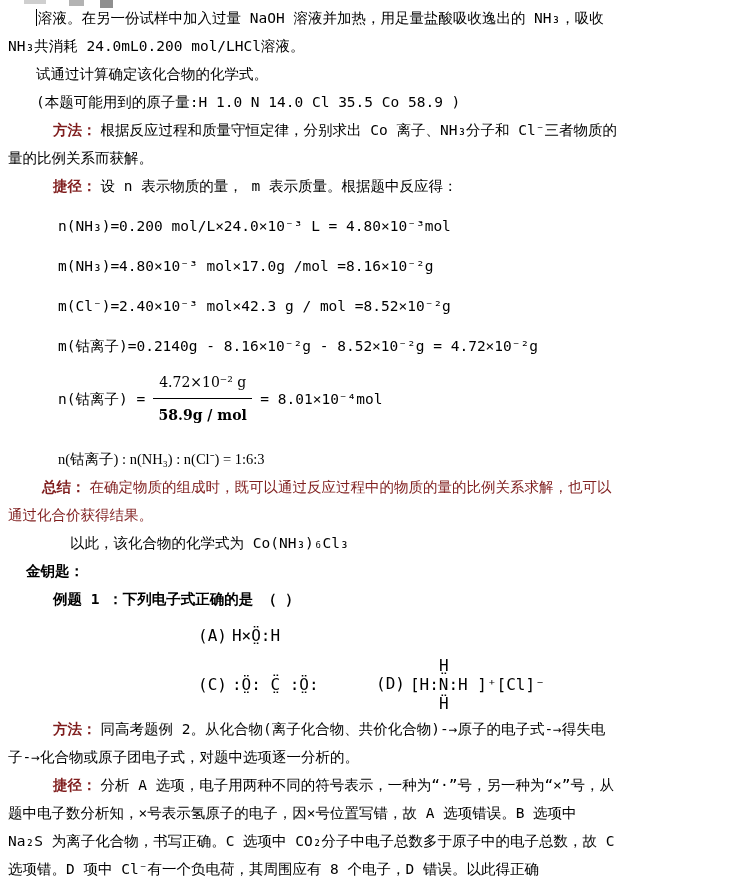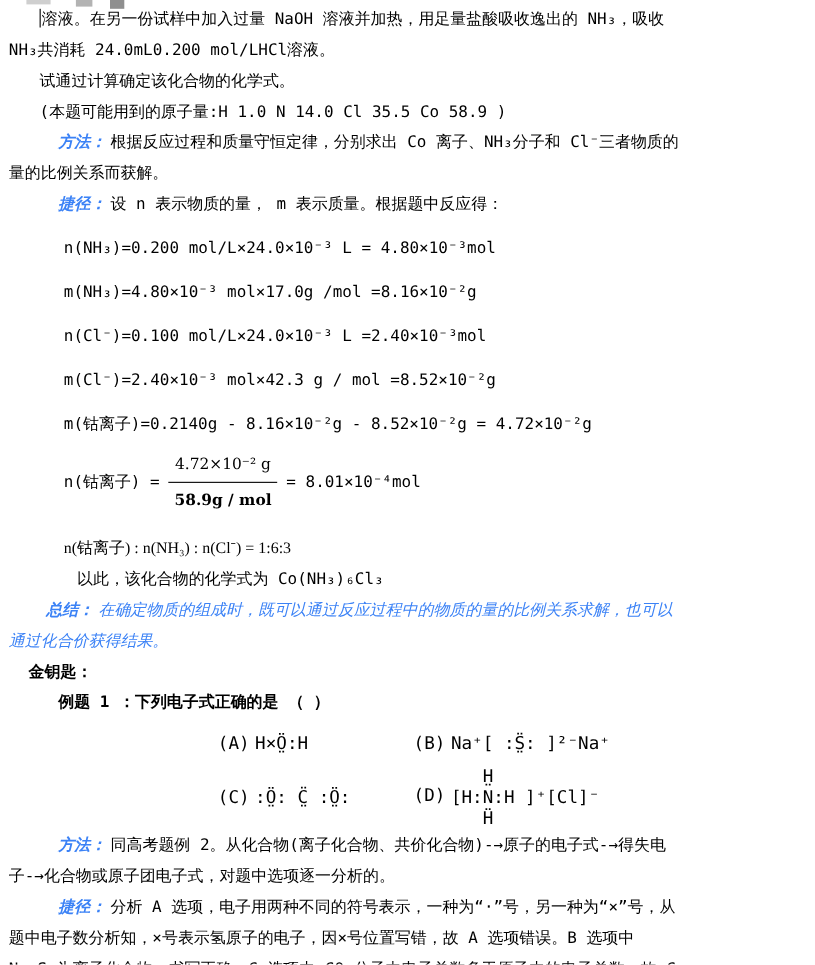--- a/index.html
+++ b/index.html
@@ -21,21 +21,21 @@
   .frag4 { left:697px; top:0; width:44px; height:8px; background:#d6d6d6; border-bottom:1px solid #9a9a9a; }
 
   .content { padding:4px 8px 0 8px; }
 
   p.para { margin:0; line-height:28px; }
   .intro1 { line-height:33px; text-indent:28px; }
   .p2 { margin-top:4px; text-indent:28px; }
   .p3 { margin-top:2px; text-indent:28px; }
   .labeled { margin-top:4px; text-indent:45px; }
   .lbl { font-weight:bold; margin-right:4px; }
-  .red { color:#3b82f6;font-style:italic; }
+  .red { color:#7f1d1d; }
 
   .cursor { display:inline-block; width:1px; height:17px; background:#000;
             vertical-align:-3px; margin-right:1px; }
 
   .eq { margin:12px 0 0 50px; line-height:28px; white-space:pre-wrap; }
   .frac-row { display:flex; align-items:center; margin-top:8px; }
   .frac { display:inline-flex; flex-direction:column; text-align:center;
           font-family:"DejaVu Serif","Liberation Serif",serif; font-size:14px;
           margin:0 8px; }
   .frac .num { padding:0 6px 2px 6px; border-bottom:1px solid #000; }
@@ -76,47 +76,45 @@
     <p class="para p2">试通过计算确定该化合物的化学式。</p>
 
     <p class="para p3">(本题可能用到的原子量:H 1.0  N 14.0  Cl 35.5  Co 58.9 )</p>
 
     <p class="para labeled"><span class="lbl red">方法：</span><span>根据反应过程和质量守恒定律，分别求出 Co 离子、NH₃分子和 Cl⁻三者物质的量的比例关系而获解。</span></p>
 
     <p class="para labeled"><span class="lbl red">捷径：</span><span>设 n 表示物质的量， m 表示质量。根据题中反应得：</span></p>
 
     <div class="eq">n(NH₃)=0.200 mol/L×24.0×10⁻³ L = 4.80×10⁻³mol</div>
     <div class="eq">m(NH₃)=4.80×10⁻³ mol×17.0g /mol =8.16×10⁻²g</div>
-    <div class="eq">n(Cl⁻)=0.100 mol/L×24.0×10⁻³ L =2.40×10⁻³mol</div>
     <div class="eq">m(Cl⁻)=2.40×10⁻³ mol×42.3 g / mol =8.52×10⁻²g</div>
     <div class="eq">m(钴离子)=0.2140g - 8.16×10⁻²g - 8.52×10⁻²g = 4.72×10⁻²g</div>
 
     <div class="eq frac-row">
       <span>n(钴离子) =</span>
       <span class="frac">
         <span class="num">4.72×10⁻² g</span>
         <span class="den">58.9g / mol</span>
       </span>
       <span>= 8.01×10⁻⁴mol</span>
     </div>
 
     <div class="eq ratio">n(钴离子) : n(NH₃) : n(Cl⁻) = 1:6:3</div>
 
+    <p class="para summary"><span class="lbl red">总结：</span><span class="red">在确定物质的组成时，既可以通过反应过程中的物质的量的比例关系求解，也可以通过化合价获得结果。</span></p>
+
     <p class="para conclusion">以此，该化合物的化学式为 Co(NH₃)₆Cl₃</p>
-
-    <p class="para summary"><span class="lbl red">总结：</span><span class="red">在确定物质的组成时，既可以通过反应过程中的物质的量的比例关系求解，也可以通过化合价获得结果。</span></p>
 
     <p class="para heading">金钥匙：</p>
 
     <p class="para example">例题 1 ：下列电子式正确的是 （      ）</p>
 
     <div class="options">
       <div class="opt-row row1">
         <div class="opt"><span class="opt-label">(A)</span><span>H×Ö̤:H</span></div>
-        <div class="opt"><span class="opt-label">(B)</span><span>Na⁺[ :S̤̈: ]²⁻Na⁺</span></div>
       </div>
       <div class="opt-row row2">
         <div class="opt"><span class="opt-label">(C)</span><span>:Ö̤: C̤̈ :Ö̤:</span></div>
         <div class="opt"><span class="opt-label">(D)</span><span class="d-stack"><span class="d-top">H̤</span><span class="d-mid">[H:N:H ]⁺[Cl]⁻</span><span class="d-bot">Ḧ</span></span></div>
       </div>
     </div>
 
     <p class="para labeled method2"><span class="lbl red">方法：</span><span>同高考题例 2。从化合物(离子化合物、共价化合物)-→原子的电子式-→得失电子-→化合物或原子团电子式，对题中选项逐一分析的。</span></p>
 
     <p class="para labeled shortcut2"><span class="lbl red">捷径：</span><span>分析 A 选项，电子用两种不同的符号表示，一种为“·”号，另一种为“×”号，从题中电子数分析知，×号表示氢原子的电子，因×号位置写错，故 A 选项错误。B 选项中 Na₂S 为离子化合物，书写正确。C 选项中 CO₂分子中电子总数多于原子中的电子总数，故 C 选项错。D 项中 Cl⁻有一个负电荷，其周围应有 8 个电子，D 错误。以此得正确</span></p>

